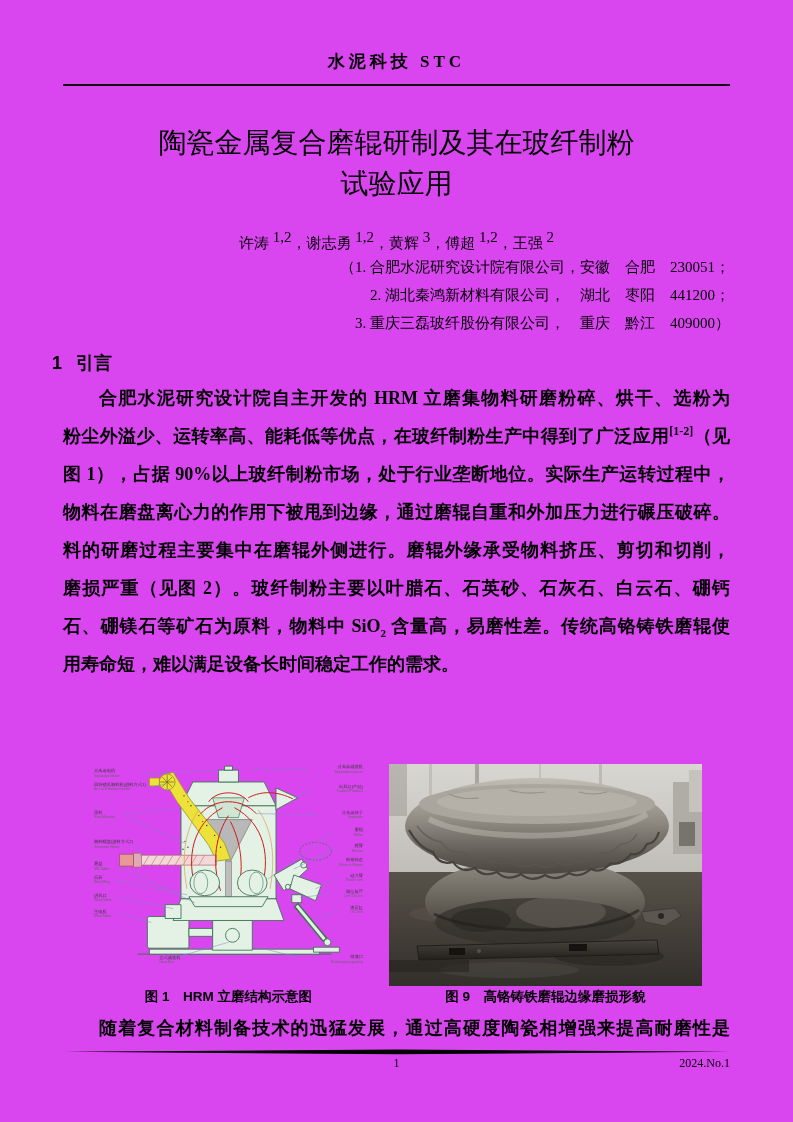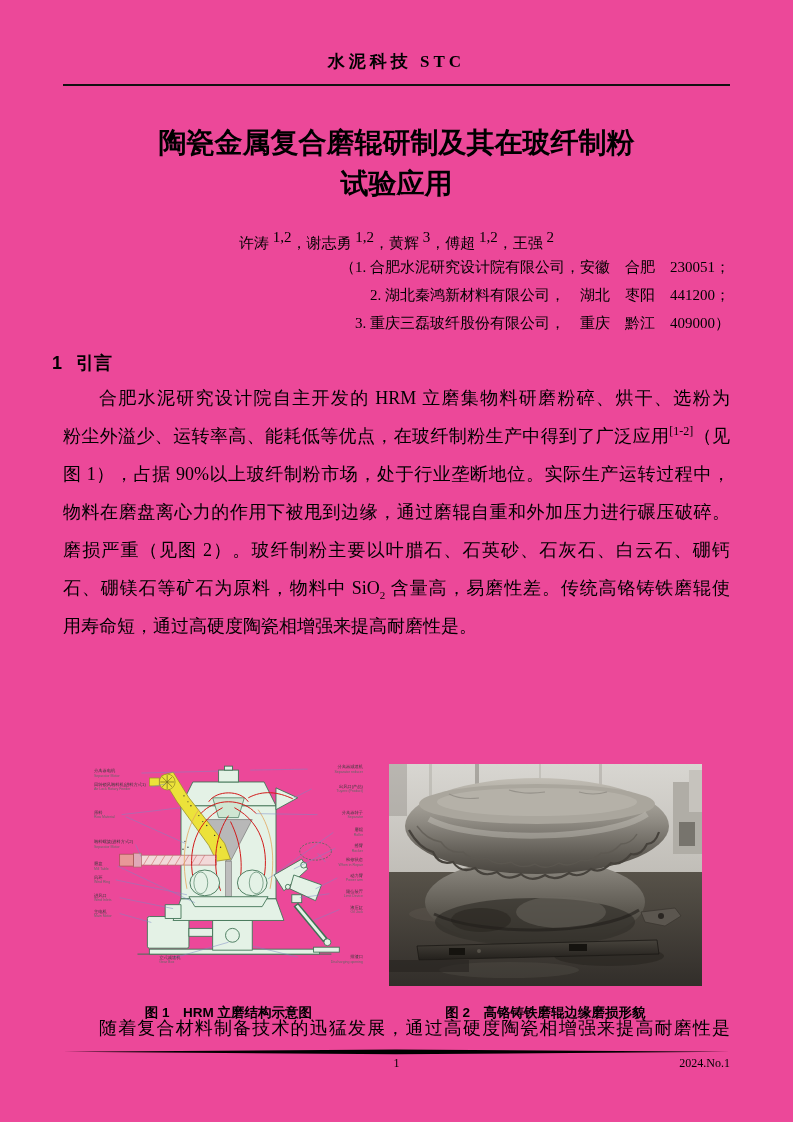--- a/index.html
+++ b/index.html
@@ -1,48 +1,48 @@
 <!DOCTYPE html>
 <html><head>
 <meta charset="utf-8">
 <style>
   html,body{margin:0;padding:0;background:#fff;}
-  .page{position:relative;width:793px;height:1122px;background:#ec4899;
+  .page{position:relative;width:793px;height:1122px;background:#d946ef;
         font-family:"Liberation Serif",serif;color:#000;overflow:hidden;}
 
   .journal{position:absolute;top:50px;left:63px;width:667px;text-align:center;
            font-size:17px;font-weight:bold;letter-spacing:4px;}
   .header-rule{position:absolute;top:84px;left:63px;width:667px;height:2px;background:#111;}
 
   .title{position:absolute;top:122px;left:63px;width:667px;margin:0;text-align:center;
-         font-family:"Liberation Sans",sans-serif;font-size:28px;font-weight:bold;line-height:41px;}
+         font-family:"Liberation Sans",sans-serif;font-size:28px;font-weight:normal;line-height:41px;}
 
   .authors{position:absolute;top:229px;left:63px;width:667px;text-align:center;font-size:15px;}
   .authors sup{font-size:15px;}
   .affils{position:absolute;top:253px;left:63px;width:667px;text-align:right;
           font-size:15px;line-height:28px;}
 
   .section-heading{position:absolute;top:351px;left:52px;
         font-family:"Liberation Sans",sans-serif;font-size:18px;font-weight:bold;}
   .section-heading .sec-num{margin-right:14px;}
 
-  .bodyblock{position:absolute;left:63px;width:667px;font-size:18px;line-height:38px;}
+  .bodyblock{position:absolute;left:63px;width:667px;font-size:18px;line-height:38px;font-weight:bold;}
   .p1{top:379px;}
   .p2{top:1009px;}
   .bline{text-align:justify;text-align-last:justify;height:38px;overflow:visible;}
   .bline.end{text-align-last:left;}
   .bline.indent{text-indent:36px;}
   .bline sup{font-size:12px;line-height:0;}
   .bline sub{font-size:11px;line-height:0;}
 
   .figure{position:absolute;}
   .fig1{left:90px;top:757px;width:277px;height:230px;}
   .fig2{left:389px;top:764px;width:313px;height:222px;}
   .caption{position:absolute;top:988px;font-family:"Liberation Sans",sans-serif;
-           font-weight:bold;font-size:13.5px;text-align:center;margin-top:16px;}
+           font-weight:bold;font-size:13.5px;text-align:center;}
   .cap1{left:90px;width:277px;}
   .cap2{left:389px;width:313px;}
 
   .footer-rule{position:absolute;left:63px;top:1049px;width:667px;height:6px;}
   .pageno{position:absolute;top:1056px;left:63px;width:667px;text-align:center;font-size:12px;}
   .issue{position:absolute;top:1056px;left:63px;width:667px;text-align:right;font-size:12px;}
 
   
   .lz{font-size:4.3px;fill:#3a3a3a;font-family:"Liberation Sans",sans-serif;}
   .le{font-size:3.6px;fill:#666;font-family:"Liberation Sans",sans-serif;}
@@ -69,23 +69,24 @@
     <div>3. 重庆三磊玻纤股份有限公司，　重庆　黔江　409000）</div>
   </div>
 
   <div class="section-heading"><span class="sec-num">1</span><span>引言</span></div>
 
   <div class="bodyblock p1">
       <div class="bline indent">合肥水泥研究设计院自主开发的 HRM 立磨集物料研磨粉碎、烘干、选粉为</div>
       <div class="bline">粉尘外溢少、运转率高、能耗低等优点，在玻纤制粉生产中得到了广泛应用<sup>[1-2]</sup>（见</div>
       <div class="bline">图 1），占据 90%以上玻纤制粉市场，处于行业垄断地位。实际生产运转过程中，</div>
       <div class="bline">物料在磨盘离心力的作用下被甩到边缘，通过磨辊自重和外加压力进行碾压破碎。</div>
+      <div class="bline">料的研磨过程主要集中在磨辊外侧进行。磨辊外缘承受物料挤压、剪切和切削，</div>
       <div class="bline">磨损严重（见图 2）。玻纤制粉主要以叶腊石、石英砂、石灰石、白云石、硼钙</div>
       <div class="bline">石、硼镁石等矿石为原料，物料中 SiO<sub>2</sub> 含量高，易磨性差。传统高铬铸铁磨辊使</div>
-      <div class="bline end">用寿命短，通过高硬度陶瓷相增强来提高耐磨性是。</div>
+      <div class="bline end">用寿命短，难以满足设备长时间稳定工作的需求。</div>
     </div>
 
   <div class="figure fig1">
     <svg viewBox="0 0 280 230" width="277" height="230">
 
       <g>
         <line x1="48" y1="198" x2="244" y2="198" stroke="#3f7355" stroke-width="1"></line>
         <rect class="mach" x="60" y="193" width="172" height="5"></rect>
         <rect class="mach" x="58" y="160" width="42" height="32" rx="2"></rect>
         <rect class="mach" x="100" y="172" width="24" height="8"></rect>
@@ -305,21 +306,21 @@
         <rect x="180" y="180" width="18" height="7" fill="#15130f"></rect>
         <circle cx="90" cy="187" r="2" fill="#555149"></circle>
         <polygon points="252,148 286,144 292,152 276,162 256,158" fill="#5b564f" stroke="#38342e" stroke-width="0.7"></polygon>
         <circle cx="272" cy="152" r="3" fill="#2a2622"></circle>
         <rect x="0" y="196" width="80" height="12" fill="#27231f" opacity="0.6"></rect>
       </g>
     </svg>
   </div>
 
   <div class="caption cap1">图 1　HRM 立磨结构示意图</div>
-  <div class="caption cap2">图 2　高铬铸铁磨辊边缘磨损形貌</div>
+  <div class="caption cap2">图 9　高铬铸铁磨辊边缘磨损形貌</div>
 
   <div class="bodyblock p2">
       <div class="bline indent">随着复合材料制备技术的迅猛发展，通过高硬度陶瓷相增强来提高耐磨性是</div>
     </div>
 
   <svg class="footer-rule" viewBox="0 0 667 6" preserveAspectRatio="none">
     <polygon points="0,2.8 333,0.4 667,2.8 333,5.2" fill="#000"></polygon>
   </svg>
   <div class="pageno">1</div>
   <div class="issue">2024.No.1</div>

